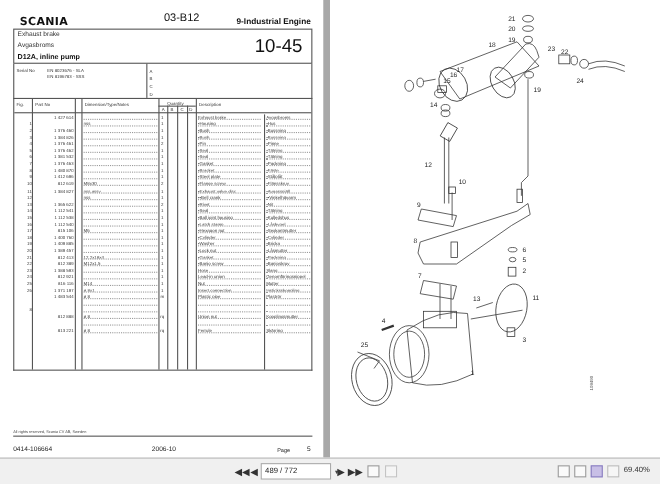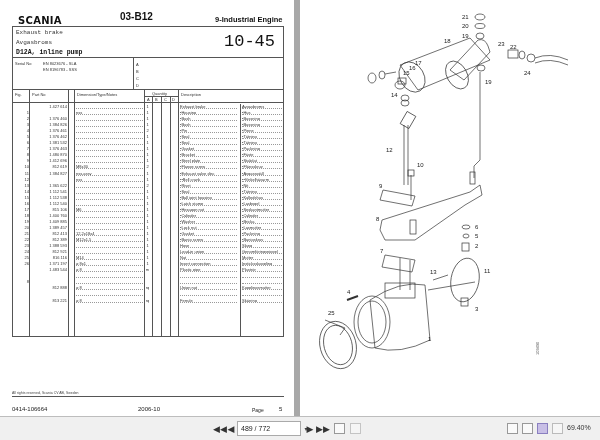--- a/index.html
+++ b/index.html
@@ -4,25 +4,25 @@
 <style>
   * { box-sizing: border-box; margin: 0; padding: 0; }
   html, body { width: 600px; height: 440px; overflow: hidden; background: #d9d9d9; font-family: "Liberation Sans", sans-serif; }
   .viewer { position: relative; width: 600px; height: 440px; background: #d4d4d4; padding-left: 37px; }
   .page-left { position: absolute; left: 0; top: 0; width: 294px; height: 416px; background: #fff; }
   .page-sep { position: absolute; left: 294px; top: 0; width: 6px; height: 416px; background: #a8a8a8; }
   .page-right { position: absolute; left: 300px; top: 0; width: 300px; height: 416px; background: #fff; }
 
   .hdr { position: absolute; top: 8px; left: 0; width: 294px; height: 20px; }
   .logo { position: absolute; left: 18px; top: 7px; font-weight: bold; font-size: 10px; letter-spacing: 0.3px; color: #111; font-family: "DejaVu Sans", sans-serif; }
-  .code { position: absolute; left: 120px; top: 3px; font-weight: bold; font-size: 10px; color: #111; }
+  .code { position: absolute; left: 149px; top: 3px; font-weight: normal; font-size: 10px; color: #111; }
   .engine { position: absolute; left: 215px; top: 7px; font-weight: bold; font-size: 7.5px; color: #111; }
 
   .box { position: absolute; left: 12px; border: 1px solid #555; }
-  .title-box { top: 26px; width: 272px; height: 32px; font-family: Liberation Mono, monospace; }
+  .title-box { top: 26px; width: 272px; height: 32px; }
   .title-box .t1 { position: absolute; left: 3px; top: 2px; font-size: 6px; color: #333; }
   .title-box .t2 { position: absolute; left: 3px; top: 12px; font-size: 6px; color: #333; }
   .title-box .t3 { position: absolute; left: 3px; top: 22px; font-size: 6.5px; font-weight: bold; color: #111; }
   .title-box .pg { position: absolute; right: 8px; top: 5px; font-size: 17px; color: #111; }
 
   .serial-box { top: 58px; width: 272px; height: 32px; border-top: none; }
   .serial-box .lbl { position: absolute; left: 2px; top: 3px; font-size: 4px; color: #333; }
   .serial-box .s1 { position: absolute; left: 30px; top: 3px; font-size: 4px; color: #333; }
   .serial-box .s2 { position: absolute; left: 30px; top: 9px; font-size: 4px; color: #333; }
   .serial-box .vline { position: absolute; left: 120px; top: 0; width: 1px; height: 31px; background: #555; }

